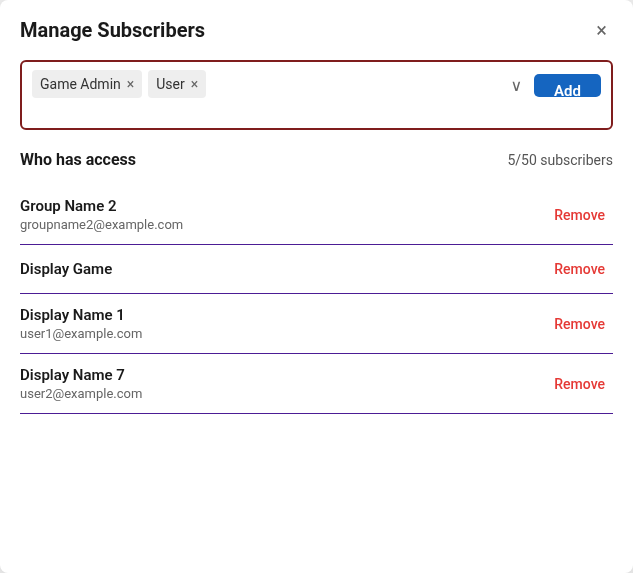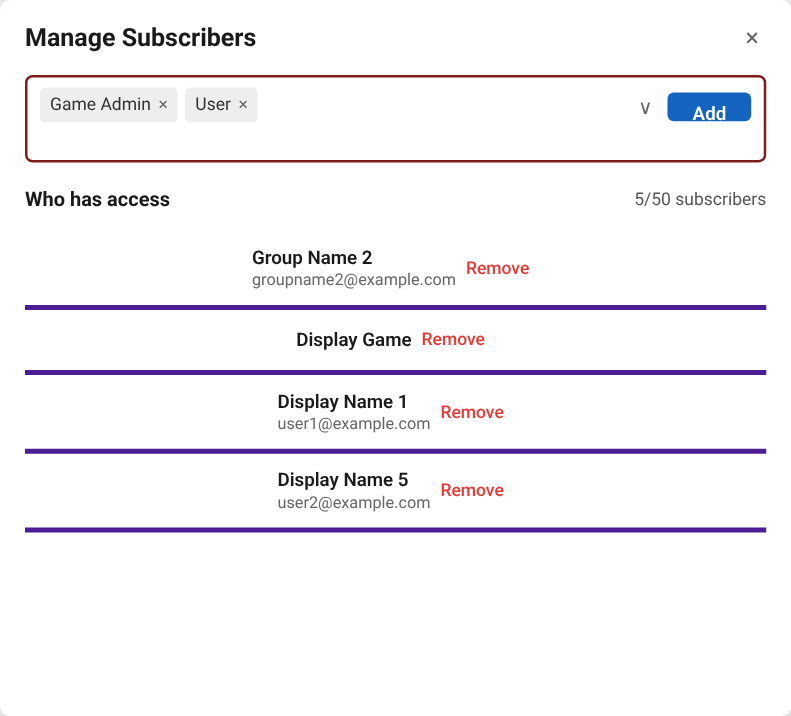--- a/index.html
+++ b/index.html
@@ -139,23 +139,23 @@
     }
 
     .subscriber-list {
       display: flex;
       flex-direction: column;
     }
 
     .subscriber-item {
       display: flex;
       align-items: center;
-      justify-content: center;
+      justify-content: space-between;
       padding: 12px 0;
-      border-bottom: 4px solid #4c1d95;
+      border-bottom: 1px solid #4c1d95;
     }
 
     .subscriber-info {
       display: flex;
       flex-direction: column;
       gap: 2px;
     }
 
     .subscriber-name {
       font-size: 15px;
@@ -227,19 +227,19 @@
       </div>
       <div class="subscriber-item">
         <div class="subscriber-info">
           <span class="subscriber-name">Display Name 1</span>
           <span class="subscriber-email">user1@example.com</span>
         </div>
         <button class="remove-btn">Remove</button>
       </div>
       <div class="subscriber-item">
         <div class="subscriber-info">
-          <span class="subscriber-name">Display Name 5</span>
+          <span class="subscriber-name">Display Name 7</span>
           <span class="subscriber-email">user2@example.com</span>
         </div>
         <button class="remove-btn">Remove</button>
       </div>
     </div>
 </div>
 
 </body></html>

